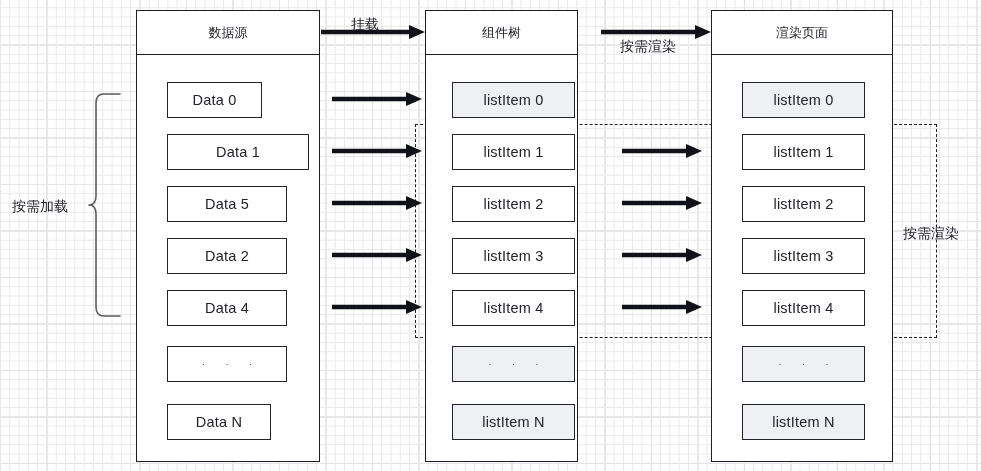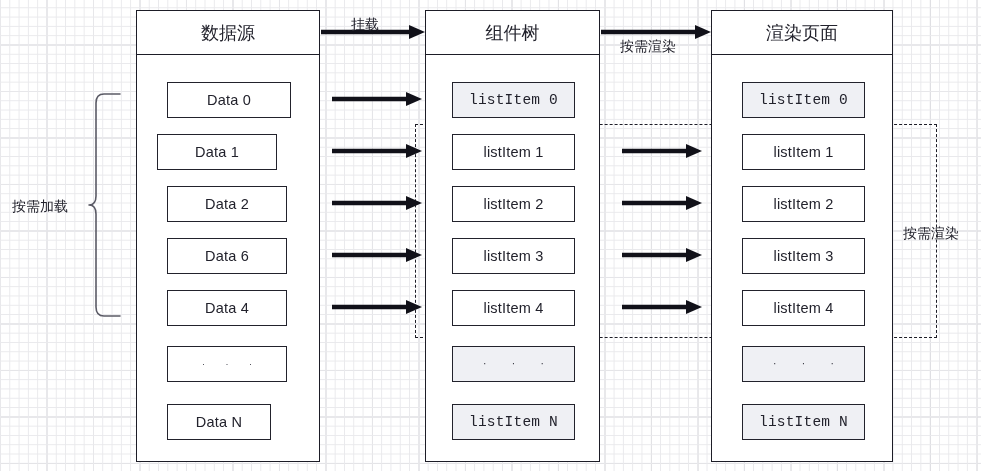--- a/index.html
+++ b/index.html
@@ -37,21 +37,21 @@
   .column-header {
     position: absolute;
     left: 0;
     top: 0;
     right: 0;
     height: 44px;
     border-bottom: 1.4px solid #1d1d27;
     display: flex;
     align-items: center;
     justify-content: center;
-    font-size: 18px;
+    font-size: 13px;
     color: #22222c;
     box-sizing: border-box;
   }
   .column-body {
     position: absolute;
     left: 0;
     right: 0;
     top: 44px;
     bottom: 0;
   }
@@ -65,21 +65,20 @@
     box-sizing: border-box;
     display: flex;
     align-items: center;
     justify-content: center;
     font-size: 14.5px;
     color: #22222c;
     letter-spacing: .2px;
   }
   .cell.shaded {
     background: #eff0f4;
-    font-family: Liberation Mono, monospace;
   }
   .cell.dots {
     font-size: 9px;
     letter-spacing: 9px;
     text-indent: 9px;
     color: #3a3a44;
   }
 
   
   .arrow {
@@ -135,31 +134,31 @@
   <div class="brace" style="left:88px; top:92px;">
     <svg width="36" height="226" viewBox="0 0 36 226">
       <path d="M32 2 H16 Q8 2 8 11 V104 Q8 113 1 113 Q8 113 8 122 V215 Q8 224 16 224 H32" fill="none" stroke="#5b5b66" stroke-width="1.6" stroke-linecap="round" stroke-linejoin="round"></path>
     </svg>
   </div>
   <div class="brace-label" style="left:12px; top:198px;">按需加载</div>
 
   <div class="column" style="left:136px; top:10px; width:184px; height:452px;">
     <div class="column-header">数据源</div>
     <div class="column-body">
-      <div class="cell" style="left:30px; top:27px; width:124px;">Data 0</div>
-      <div class="cell" style="left:20px; top:79px; width:120px;">Data 1</div>
-      <div class="cell" style="left:30px; top:131px; width:120px;">Data 2</div>
-      <div class="cell" style="left:30px; top:183px; width:120px;">Data 6</div>
+      <div class="cell" style="left:30px; top:27px; width:95px;">Data 0</div>
+      <div class="cell" style="left:30px; top:79px; width:142px;">Data 1</div>
+      <div class="cell" style="left:30px; top:131px; width:120px;">Data 5</div>
+      <div class="cell" style="left:30px; top:183px; width:120px;">Data 2</div>
       <div class="cell" style="left:30px; top:235px; width:120px;text-align:center;">Data 4</div>
       <div class="cell dots" style="left:30px; top:291px; width:120px;">· · ·</div>
       <div class="cell" style="left:30px; top:349px; width:104px;">Data N</div>
     </div>
   </div>
 
-  <div class="column" style="left:425px; top:10px; width:175px; height:452px;">
+  <div class="column" style="left:425px; top:10px; width:153px; height:452px;">
     <div class="column-header">组件树</div>
     <div class="column-body">
       <div class="cell shaded" style="left:26px; top:27px; width:123px;">listItem 0</div>
       <div class="cell" style="left:26px; top:79px; width:123px;">listItem 1</div>
       <div class="cell" style="left:26px; top:131px; width:123px;">listItem 2</div>
       <div class="cell" style="left:26px; top:183px; width:123px;">listItem 3</div>
       <div class="cell" style="left:26px; top:235px; width:123px;">listItem 4</div>
       <div class="cell shaded dots" style="left:26px; top:291px; width:123px;">· · ·</div>
       <div class="cell shaded" style="left:26px; top:349px; width:123px;">listItem N</div>
     </div>

